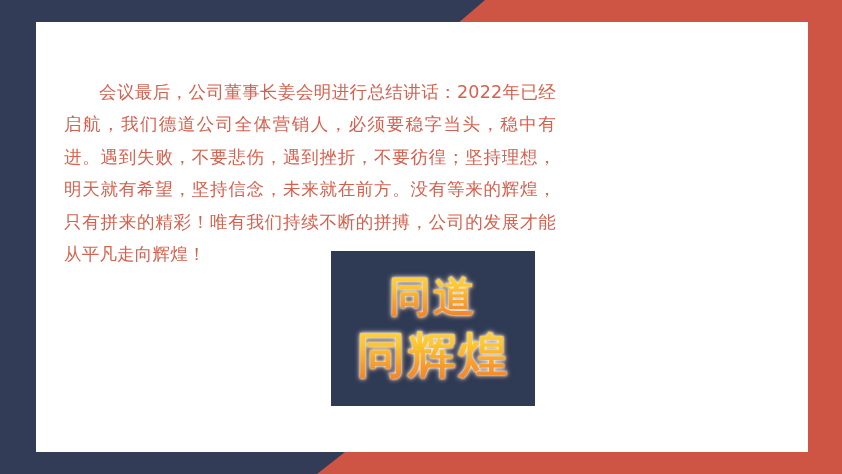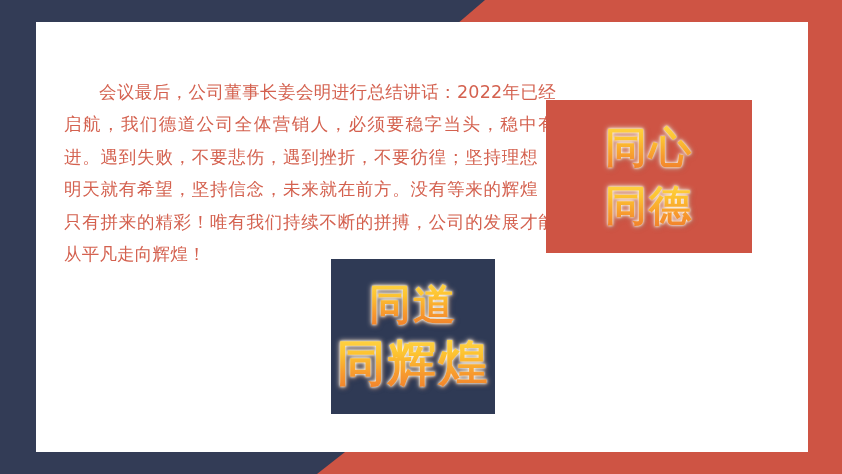--- a/index.html
+++ b/index.html
@@ -91,24 +91,23 @@
     left: 546px;
     top: 100px;
     width: 206px;
     height: 153px;
     background: #ce5444;
   }
 
   .callout-path {
     left: 331px;
     top: 251px;
-    width: 164px;
+    width: 204px;
     height: 155px;
     background: #2f3a55;
-    margin-top: 8px;
   }
 
   
   .hl {
     font-family: "DejaVu Sans", "Liberation Sans", sans-serif;
     font-weight: bold;
     letter-spacing: 2px;
     background-image: linear-gradient(180deg,
         #ffd84a 0%,
         #fdc431 32%,
@@ -137,23 +136,19 @@
 <div class="slide">
 
   <div class="top-orange"></div>
   <div class="bottom-orange"></div>
   <div class="right-orange"></div>
 
   <div class="panel"></div>
 
   <p class="body-copy">会议最后，公司董事长姜会明进行总结讲话：2022年已经启航，我们德道公司全体营销人，必须要稳字当头，稳中有进。遇到失败，不要悲伤，遇到挫折，不要彷徨；坚持理想，明天就有希望，坚持信念，未来就在前方。没有等来的辉煌，只有拼来的精彩！唯有我们持续不断的拼搏，公司的发展才能从平凡走向辉煌！</p>
 
-  <div class="callout callout-unity">
-    <div class="hl">同心</div>
-    <div class="hl hl-2">同德</div>
-  </div>
 
   <div class="callout callout-path">
     <div class="hl">同道</div>
     <div class="hl hl-2">同辉煌</div>
   </div>
 
 </div>
 
 </body></html>

